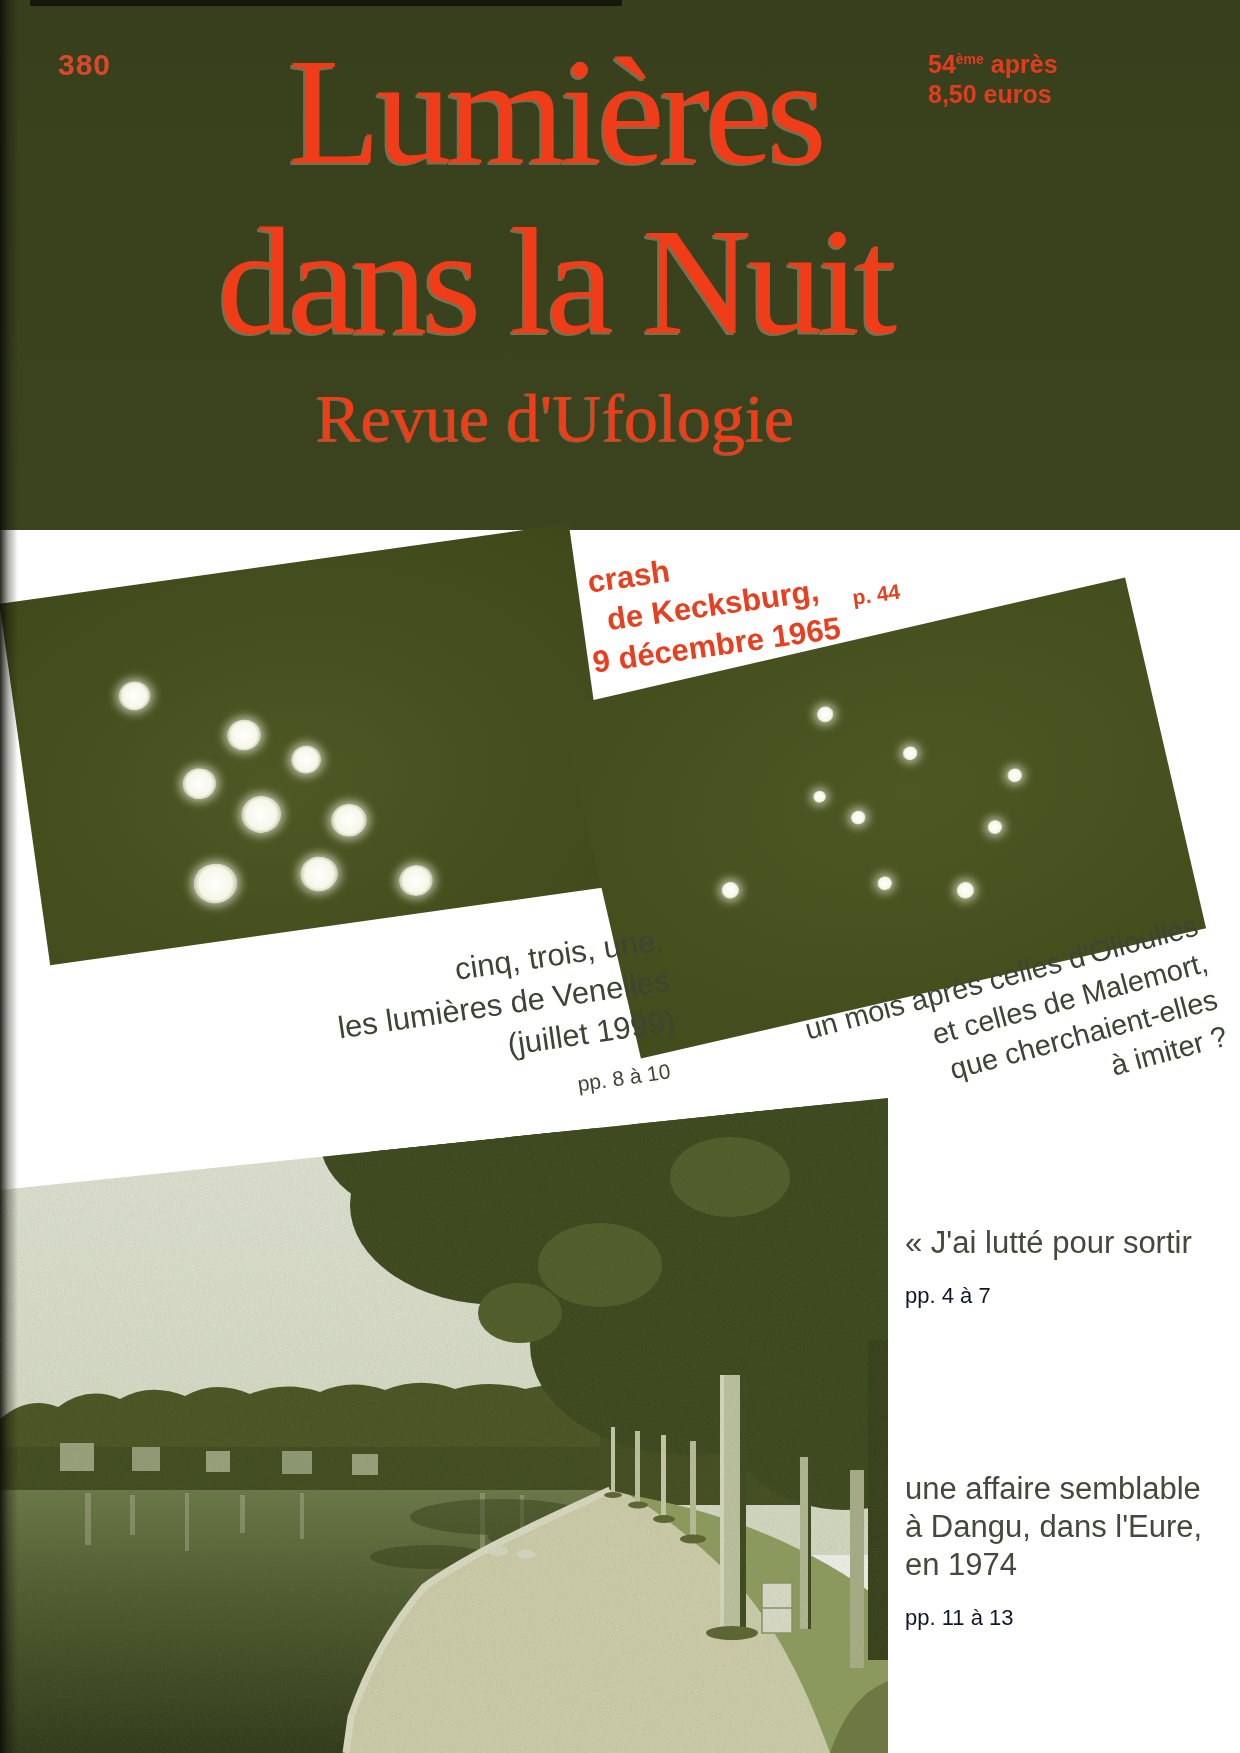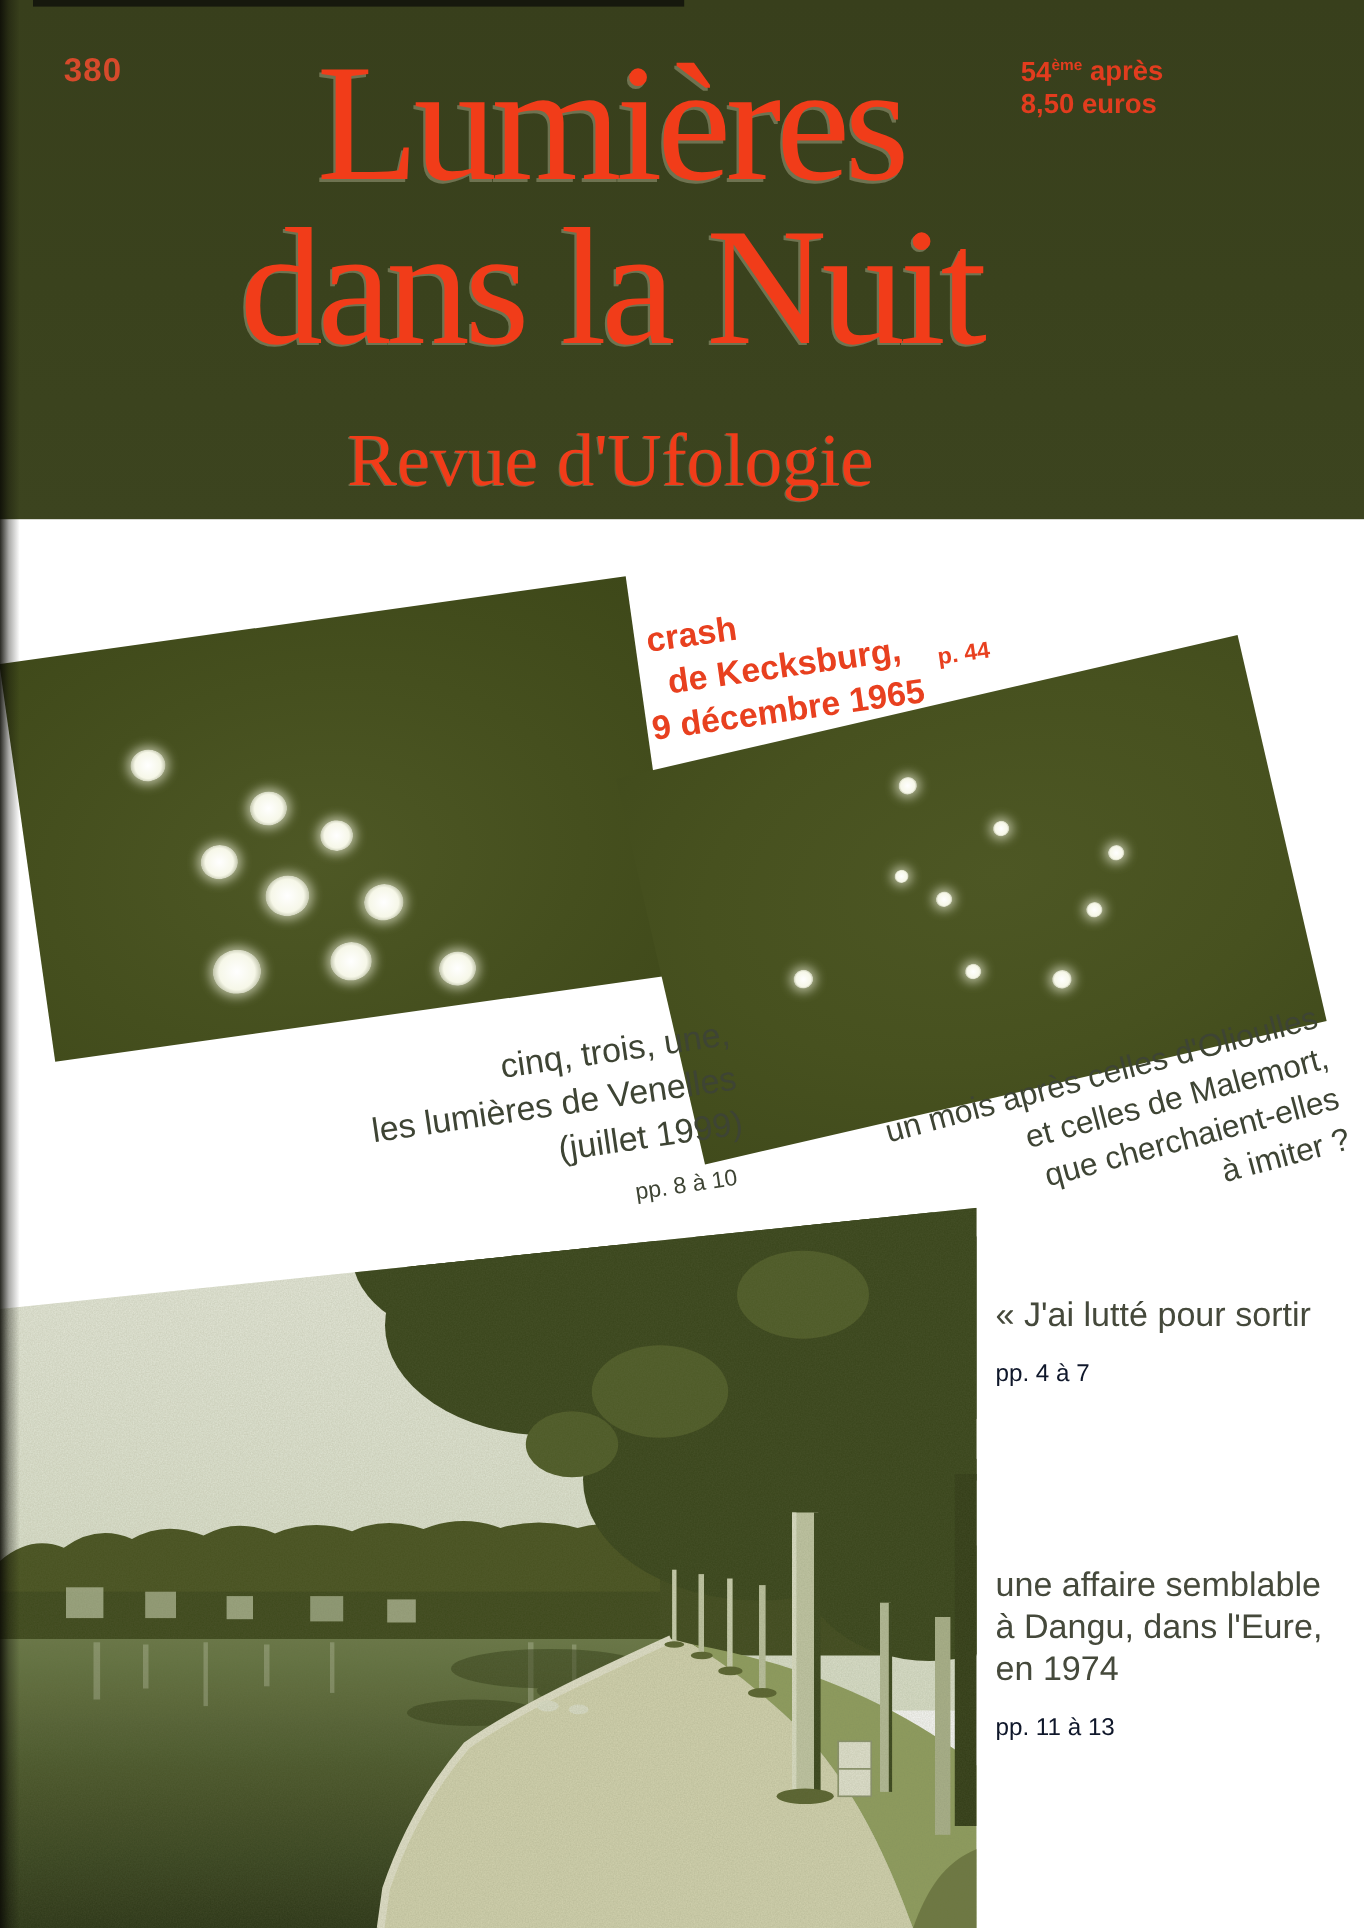--- a/index.html
+++ b/index.html
@@ -4,42 +4,42 @@
 <style>
   html,body{margin:0;padding:0;}
   body{
     width:1240px;height:1753px;position:relative;background:#ffffff;
     font-family:"Liberation Sans","DejaVu Sans",sans-serif;overflow:hidden;
   }
   .abs{position:absolute;}
 
   
   .masthead{
-    left:0;top:0;width:1240px;height:472px;
+    left:0;top:0;width:1240px;height:530px;
     background:linear-gradient(180deg,#383f1c 0%,#3a421d 55%,#3c441f 100%);
   }
   .issue-number{
     left:58px;top:48px;font-size:30px;font-weight:700;color:#d64a2b;letter-spacing:1px;
   }
   .edition-block{
     left:928px;top:44px;color:#e23c1e;font-weight:700;font-size:25px;line-height:30px;
   }
   .edition-block sup{font-size:14px;}
   .edition-word{margin-left:7px;}
   .titles{
     left:0;top:0;width:1110px;text-align:center;position:absolute;
     font-family:"Liberation Serif","DejaVu Serif",serif;color:#f13c19;
   }
   .title-line{
     position:absolute;left:0;width:100%;
     font-size:152px;letter-spacing:-5px;line-height:1;
     text-shadow:-2px 2px 0 rgba(234,231,203,0.30);
   }
   .title-1{top:36px;}
-  .title-2{top:185px;text-align:center;}
+  .title-2{top:206px;text-align:center;}
   .subtitle{
     position:absolute;left:0;top:384px;width:100%;
     font-size:68px;letter-spacing:0;line-height:1;
     text-shadow:-1px 1px 0 rgba(234,231,203,0.25);
   }
 
   
   .lights-photo{position:absolute;overflow:hidden;}
   #photo-left{
     left:22px;top:562px;width:575px;height:365px;
@@ -78,21 +78,21 @@
     text-align:right;font-size:29px;line-height:38px;white-space:nowrap;
   }
 
   
   .pond-photo{
     left:0;top:1085px;width:888px;height:668px;
     clip-path:polygon(0px 105px,888px 13px,888px 668px,0px 668px);
   }
 
   
-  .feature-block{left:905px;width:335px;color:#45493b;font-size:31px;line-height:38px;}
+  .feature-block{left:905px;width:335px;color:#45493b;font-size:31px;line-height:38px;margin-top:48px;}
   #chaville{top:1176px;}
   #dangu{top:1422px;}
   .feature-block .pages{font-size:22px;color:#0f172a;margin-top:15px;}
 
   
   .scan-shadow-left{
     left:0;top:0;width:18px;height:1753px;z-index:40;pointer-events:none;
     background:linear-gradient(90deg,rgba(12,12,6,0.88) 0%,rgba(12,12,6,0.35) 45%,rgba(12,12,6,0) 100%);
   }
   .scan-line-top{

